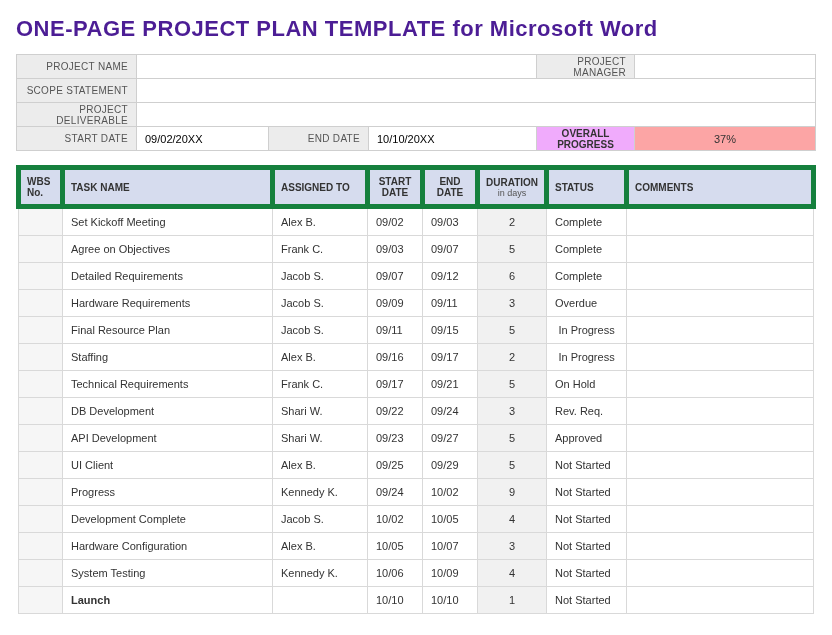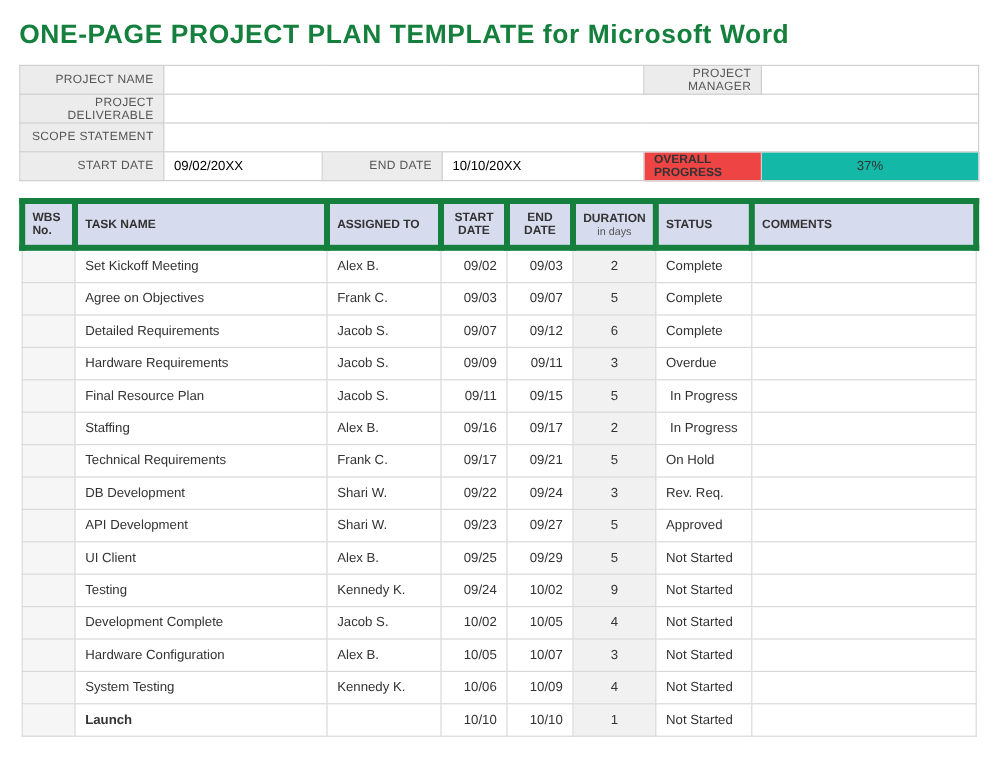--- a/index.html
+++ b/index.html
@@ -7,47 +7,47 @@
     margin: 0;
     padding: 16px;
     font-family: Arial, Helvetica, sans-serif;
     background: #fff;
     width: 832px;
   }
   h1.title {
     margin: 0 0 12px 0;
     font-size: 22px;
     font-weight: bold;
-    color: #15803d;
+    color: #4c1d95;
     letter-spacing: 0.5px;
   }
   table { border-collapse: collapse; width: 100%; }
   .meta-table td {
     border: 1px solid #cfcfcf;
     font-size: 11px;
     padding: 0 8px;
     height: 24px;
     background: #fff;
   }
   .meta-table td.label {
     background: #ececec;
     color: #555;
     text-align: right;
     font-size: 10px;
     letter-spacing: 0.3px;
   }
   .meta-table td.bold-label {
-    background: #ef4444;
-    color: #333;
-    text-align: left;
+    background: #f0abfc;
+    color: #333;
+    text-align: center;
     font-weight: bold;
     font-size: 10px;
   }
   .meta-table td.progress {
-    background: #14b8a6;
+    background: #fca5a5;
     text-align: center;
     color: #333;
     margin-left: 44px;
   }
   .spacer { height: 14px; }
   .task-table th {
     background: #D6DCEE;
     border: 5px solid #15803d;
     font-size: 10px;
     font-weight: bold;
@@ -65,21 +65,21 @@
   }
   .task-table td {
     border: 1px solid #d9d9d9;
     font-size: 11px;
     color: #333;
     padding: 7px 8px;
     background: #fff;
     height: 16px;
   }
   .task-table td.wbs { background: #f6f6f6; width: 44px; }
-  .task-table td.center { text-align: right; }
+  .task-table td.center { text-align: left; }
   .task-table td.duration { background: #f1f1f1; text-align: center; }
   .task-table td.bold { font-weight: bold; }
   .status { font-size: 11px; }
   .status-Complete   { background: #3FC68E; }
   .status-Overdue    { background: #F5A900; }
   .status-InProgress { background: #9FD94A; text-align: center; }
   .status-OnHold     { background: #D7D7D7; }
   .status-RevReq     { background: #A9F0DA; }
   .status-Approved   { background: #9FD1F2; }
   .status-NotStarted { background: #FBE6B9; }
@@ -91,25 +91,25 @@
 
 <table class="meta-table">
   <tbody>
       <tr>
     <td class="label" style="width:120px">PROJECT NAME</td>
     <td colspan="3"></td>
     <td class="label" style="width:98px">PROJECT MANAGER</td>
     <td></td>
   </tr>
   <tr>
+    <td class="label">SCOPE STATEMENT</td>
+    <td colspan="5"></td>
+  </tr>
+  <tr>
     <td class="label">PROJECT DELIVERABLE</td>
-    <td colspan="5"></td>
-  </tr>
-  <tr>
-    <td class="label">SCOPE STATEMENT</td>
     <td colspan="5"></td>
   </tr>
   <tr>
     <td class="label">START DATE</td>
     <td style="width:132px">09/02/20XX</td>
     <td class="label" style="width:100px">END DATE</td>
     <td style="width:168px">10/10/20XX</td>
     <td class="bold-label">OVERALL PROGRESS</td>
     <td class="progress">37%</td>
   </tr>
@@ -230,21 +230,21 @@
         <td>UI Client</td>
         <td>Alex B.</td>
         <td class="center">09/25</td>
         <td class="center">09/29</td>
         <td class="duration">5</td>
         <td class="status status-NotStarted">Not Started</td>
         <td></td>
       </tr>
       <tr>
         <td class="wbs"></td>
-        <td>Testing</td>
+        <td>Progress</td>
         <td>Kennedy K.</td>
         <td class="center">09/24</td>
         <td class="center">10/02</td>
         <td class="duration">9</td>
         <td class="status status-NotStarted">Not Started</td>
         <td></td>
       </tr>
       <tr>
         <td class="wbs"></td>
         <td>Development Complete</td>

